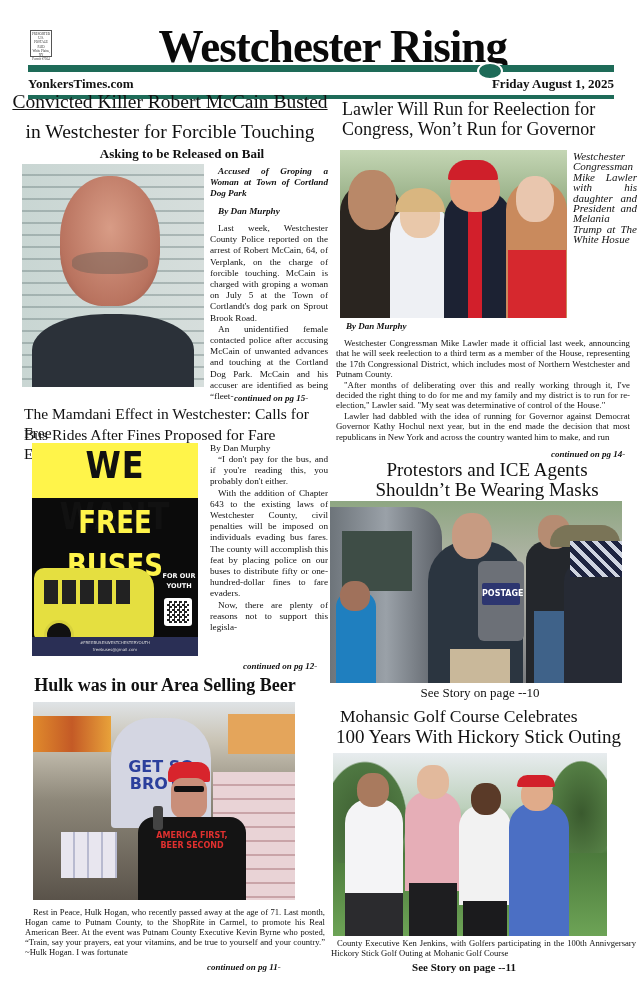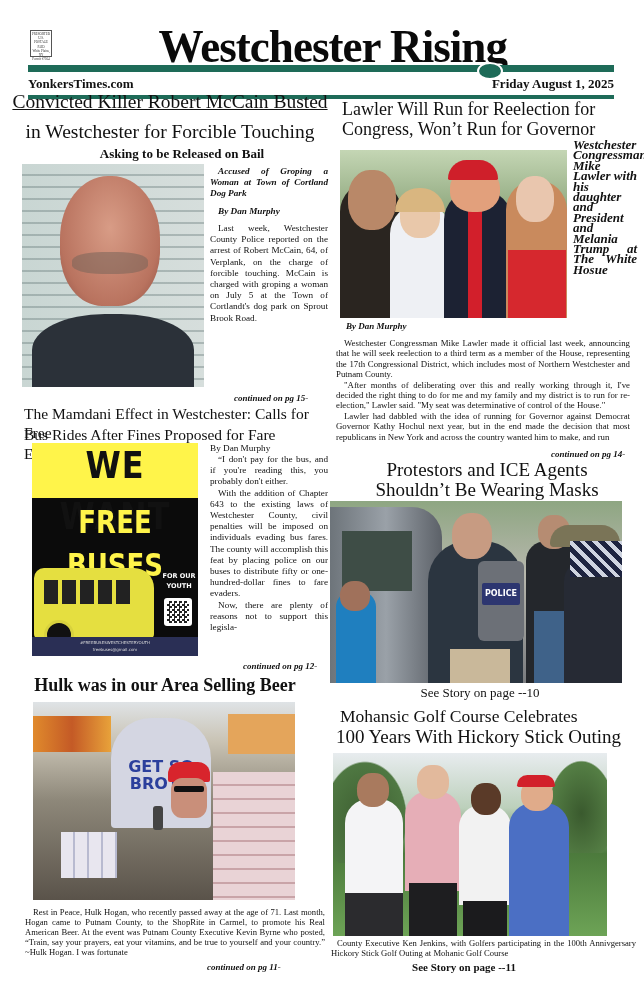--- a/index.html
+++ b/index.html
@@ -43,20 +43,21 @@
   <div style="position:absolute;left:0;right:0;top:0;bottom:0;background:repeating-linear-gradient(180deg,transparent 0 10px,rgba(90,110,110,0.35) 10px 12px);"></div>
   <div style="position:absolute;left:38px;top:12px;width:100px;height:130px;border-radius:48% 48% 42% 42%;background:radial-gradient(ellipse at 50% 40%,#d89c86 0%,#b9735f 70%,#8e4f42 100%);"></div>
   <div style="position:absolute;left:50px;top:88px;width:76px;height:22px;border-radius:40%;background:rgba(120,100,90,0.55);"></div>
   <div style="position:absolute;left:10px;top:150px;width:162px;height:80px;border-radius:45% 45% 0 0;background:#2b3139;"></div>
 </div>
 
 <div class="abs" style="left:210px;top:166px;width:118px;font-size:9.2px;line-height:11px;font-style:italic;font-weight:bold;text-align:justify;text-indent:8px;">Accused of Groping a Woman at Town of Cortland Dog Park</div>
 <div class="abs" style="left:218px;top:206px;font-size:9.2px;font-style:italic;font-weight:bold;">By Dan Murphy</div>
 <div class="abs body-text" style="left:210px;top:223px;width:118px;">
   <p class="ind">Last week, Westchester County Police reported on the arrest of Robert McCain, 64, of Verplank, on the charge of forcible touching. McCain is charged with groping a woman on July 5 at the Town of Cortlandt's dog park on Sprout Brook Road.</p>
+  <p class="ind">An unidentified female contacted police after accusing McCain of unwanted advances and touching at the Cortland Dog Park. McCain and his accuser are identified as being “fleet-</p>
 </div>
 <div class="abs cont" style="left:234px;top:393px;">continued on pg 15-</div>
 
 <div class="abs hl" style="left:24px;top:404px;width:300px;font-size:15.5px;line-height:19px;text-align:left;">The Mamdani Effect in Westchester: Calls for Free</div>
 <div class="abs hl" style="left:24px;top:425px;width:300px;font-size:15.5px;line-height:19px;text-align:left;">Bus Rides After Fines Proposed for Fare Evaders</div>
 
 <div class="abs photo" style="left:32px;top:443px;width:166px;height:213px;background:#0b0b0b;">
   <div style="position:absolute;left:0;top:0;width:166px;height:55px;background:#fff44a;"></div>
   <div style="position:absolute;left:0;top:4px;width:166px;text-align:center;font-family:'DejaVu Sans',sans-serif;font-weight:bold;font-size:32px;line-height:44px;color:#111;letter-spacing:1px;transform:scaleY(1.15);">WE WANT</div>
   <div style="position:absolute;left:0;top:66px;width:166px;text-align:center;font-family:'DejaVu Sans',sans-serif;font-weight:bold;font-size:26px;line-height:34px;color:#fff44a;transform:scaleY(1.25);">FREE BUSES</div>
@@ -94,20 +95,26 @@
     <div style="position:absolute;left:0;top:40px;width:100px;text-align:center;font-family:'DejaVu Sans',sans-serif;font-weight:bold;font-size:16px;line-height:17px;color:#2b3f9c;">
       <div>GET SO</div>
       <div>BROTH</div>
     </div>
   </div>
   <div style="position:absolute;left:180px;top:70px;width:82px;height:128px;background:repeating-linear-gradient(180deg,#e9d3d6 0 12px,#c9a4a8 12px 14px);"></div>
   <div style="position:absolute;left:28px;top:130px;width:56px;height:46px;background:repeating-linear-gradient(90deg,#e8e6ef 0 12px,#b8bad0 12px 14px);"></div>
   <div style="position:absolute;left:135px;top:60px;width:42px;height:20px;border-radius:12px 12px 2px 2px;background:#d8242c;"></div>
   <div style="position:absolute;left:138px;top:76px;width:36px;height:40px;border-radius:30%;background:#c98f7a;"></div>
   <div style="position:absolute;left:141px;top:84px;width:30px;height:6px;background:#111;border-radius:2px;"></div>
+  <div style="position:absolute;left:105px;top:115px;width:108px;height:83px;border-radius:16px 16px 0 0;background:#141414;">
+    <div style="position:absolute;left:10px;top:14px;width:88px;text-align:center;font-family:'DejaVu Sans',sans-serif;font-weight:bold;font-size:8px;line-height:10px;color:#e0302f;">
+      <div>AMERICA FIRST,</div>
+      <div>BEER SECOND</div>
+    </div>
+  </div>
   <div style="position:absolute;left:120px;top:104px;width:10px;height:24px;background:#444;border-radius:3px;"></div>
 </div>
 <div class="abs body-text" style="left:25px;top:907px;width:300px;font-size:8.6px;line-height:10px;">
   <p class="ind">Rest in Peace, Hulk Hogan, who recently passed away at the age of 71. Last month, Hogan came to Putnam County, to the ShopRite in Carmel, to promote his Real American Beer. At the event was Putnam County Executive Kevin Byrne who posted, “Train, say your prayers, eat your vitamins, and be true to yourself and your country.” ~Hulk Hogan. I was fortunate</p>
 </div>
 <div class="abs cont" style="left:207px;top:962px;">continued on pg 11-</div>
 
 <div class="abs hl" style="left:338px;top:99px;width:300px;font-size:18px;line-height:21px;text-align:left;padding-left:4px;">Lawler Will Run for Reelection for</div>
 <div class="abs hl" style="left:338px;top:119px;width:300px;font-size:18px;line-height:21px;text-align:left;padding-left:4px;">Congress, Won’t Run for Governor</div>
 <div class="abs photo" style="left:340px;top:150px;width:227px;height:168px;background:linear-gradient(180deg,#c4d6b4 0%,#8ba47a 40%,#5d6c55 100%);">
@@ -117,40 +124,40 @@
   <div style="position:absolute;left:60px;top:44px;width:40px;height:44px;border-radius:45%;background:#e9c8aa;"></div>
   <div style="position:absolute;left:55px;top:38px;width:50px;height:24px;border-radius:25px 25px 0 0;background:#d9b680;"></div>
   <div style="position:absolute;left:104px;top:40px;width:68px;height:128px;border-radius:30px 30px 0 0;background:#1c2233;"></div>
   <div style="position:absolute;left:128px;top:60px;width:14px;height:108px;background:#d21f2b;"></div>
   <div style="position:absolute;left:110px;top:18px;width:50px;height:44px;border-radius:45%;background:#e2a07c;"></div>
   <div style="position:absolute;left:108px;top:10px;width:50px;height:20px;border-radius:25px 25px 2px 2px;background:#cf1f2a;"></div>
   <div style="position:absolute;left:166px;top:30px;width:61px;height:138px;border-radius:30px 30px 0 0;background:#c98a5d;"></div>
   <div style="position:absolute;left:176px;top:26px;width:38px;height:46px;border-radius:45%;background:#e9c6ae;"></div>
   <div style="position:absolute;left:168px;top:100px;width:58px;height:68px;background:#d6282e;"></div>
 </div>
-<div class="abs" style="left:573px;top:140px;width:64px;font-size:13px;line-height:10.4px;font-style:italic;font-weight:bold;text-align:justify;">Westchester Congressman Mike Lawler with his daughter and President and Melania Trump at The White Hosue</div>
+<div class="abs" style="left:573px;top:151px;width:64px;font-size:11px;line-height:10.4px;font-style:italic;font-weight:normal;text-align:justify;">Westchester Congressman Mike Lawler with his daughter and President and Melania Trump at The White Hosue</div>
 <div class="abs" style="left:346px;top:321px;font-size:9px;font-style:italic;font-weight:bold;">By Dan Murphy</div>
 <div class="abs body-text" style="left:336px;top:338px;width:294px;font-size:8.8px;line-height:10.4px;">
   <p class="ind">Westchester Congressman Mike Lawler made it official last week, announcing that he will seek reelection to a third term as a member of the House, representing the 17th Congressional District, which includes most of Northern Westchester and Putnam County.</p>
   <p class="ind">"After months of deliberating over this and really working through it, I've decided the right thing to do for me and my family and my district is to run for re-election," Lawler said. "My seat was determinative of control of the House."</p>
   <p class="ind">Lawler had dabbled with the idea of running for Governor against Democrat Governor Kathy Hochul next year, but in the end made the decision that most republicans in New York and across the country wanted him to make, and run</p>
 </div>
 <div class="abs cont" style="left:551px;top:449px;">continued on pg 14-</div>
 
 <div class="abs hl" style="left:330px;top:459px;width:314px;font-size:19px;line-height:21px;">Protestors and ICE Agents</div>
 <div class="abs hl" style="left:330px;top:479px;width:314px;font-size:19px;line-height:21px;">Shouldn’t Be Wearing Masks</div>
 <div class="abs photo" style="left:330px;top:501px;width:292px;height:182px;background:linear-gradient(180deg,#8ea682 0%,#b7b7ad 40%,#7a7c80 100%);">
   <div style="position:absolute;left:0;top:6px;width:112px;height:176px;background:linear-gradient(90deg,#6d747a,#9aa1a8,#5c6168);border-radius:0 30px 0 0;"></div>
   <div style="position:absolute;left:12px;top:30px;width:70px;height:60px;background:#3e4d46;"></div>
   <div style="position:absolute;left:6px;top:90px;width:40px;height:92px;border-radius:16px 16px 0 0;background:#1f7fbf;"></div>
   <div style="position:absolute;left:10px;top:80px;width:30px;height:30px;border-radius:45%;background:#a0715b;"></div>
   <div style="position:absolute;left:98px;top:40px;width:95px;height:142px;border-radius:40px 40px 0 0;background:#2b3540;"></div>
   <div style="position:absolute;left:122px;top:12px;width:40px;height:46px;border-radius:45%;background:#c79b82;"></div>
   <div style="position:absolute;left:148px;top:60px;width:46px;height:80px;border-radius:6px;background:#6c7077;">
-    <div style="position:absolute;left:4px;top:22px;width:38px;height:22px;background:#2d3670;border-radius:2px;color:#fff;font-family:'DejaVu Sans',sans-serif;font-weight:bold;font-size:8px;line-height:22px;text-align:center;">POLICE</div>
+    <div style="position:absolute;left:4px;top:22px;width:38px;height:22px;background:#2d3670;border-radius:2px;color:#fff;font-family:'DejaVu Sans',sans-serif;font-weight:bold;font-size:8px;line-height:22px;text-align:center;">POSTAGE</div>
   </div>
   <div style="position:absolute;left:120px;top:148px;width:60px;height:34px;background:#c9b89a;"></div>
   <div style="position:absolute;left:196px;top:40px;width:52px;height:142px;border-radius:20px 20px 0 0;background:#24272c;"></div>
   <div style="position:absolute;left:208px;top:14px;width:32px;height:34px;border-radius:45%;background:#b68c72;"></div>
   <div style="position:absolute;left:204px;top:110px;width:44px;height:72px;background:#3f6289;"></div>
   <div style="position:absolute;left:234px;top:60px;width:58px;height:122px;border-radius:20px 0 0 0;background:#262a34;"></div>
   <div style="position:absolute;left:220px;top:24px;width:70px;height:22px;border-radius:20px 20px 4px 4px;background:#7a7457;"></div>
   <div style="position:absolute;left:240px;top:40px;width:52px;height:36px;background:repeating-linear-gradient(45deg,#1e2440 0 5px,#cfd4e0 5px 9px);"></div>
 </div>
 <div class="abs hl" style="left:330px;top:685px;width:300px;font-size:13px;">See Story on page --10</div>

